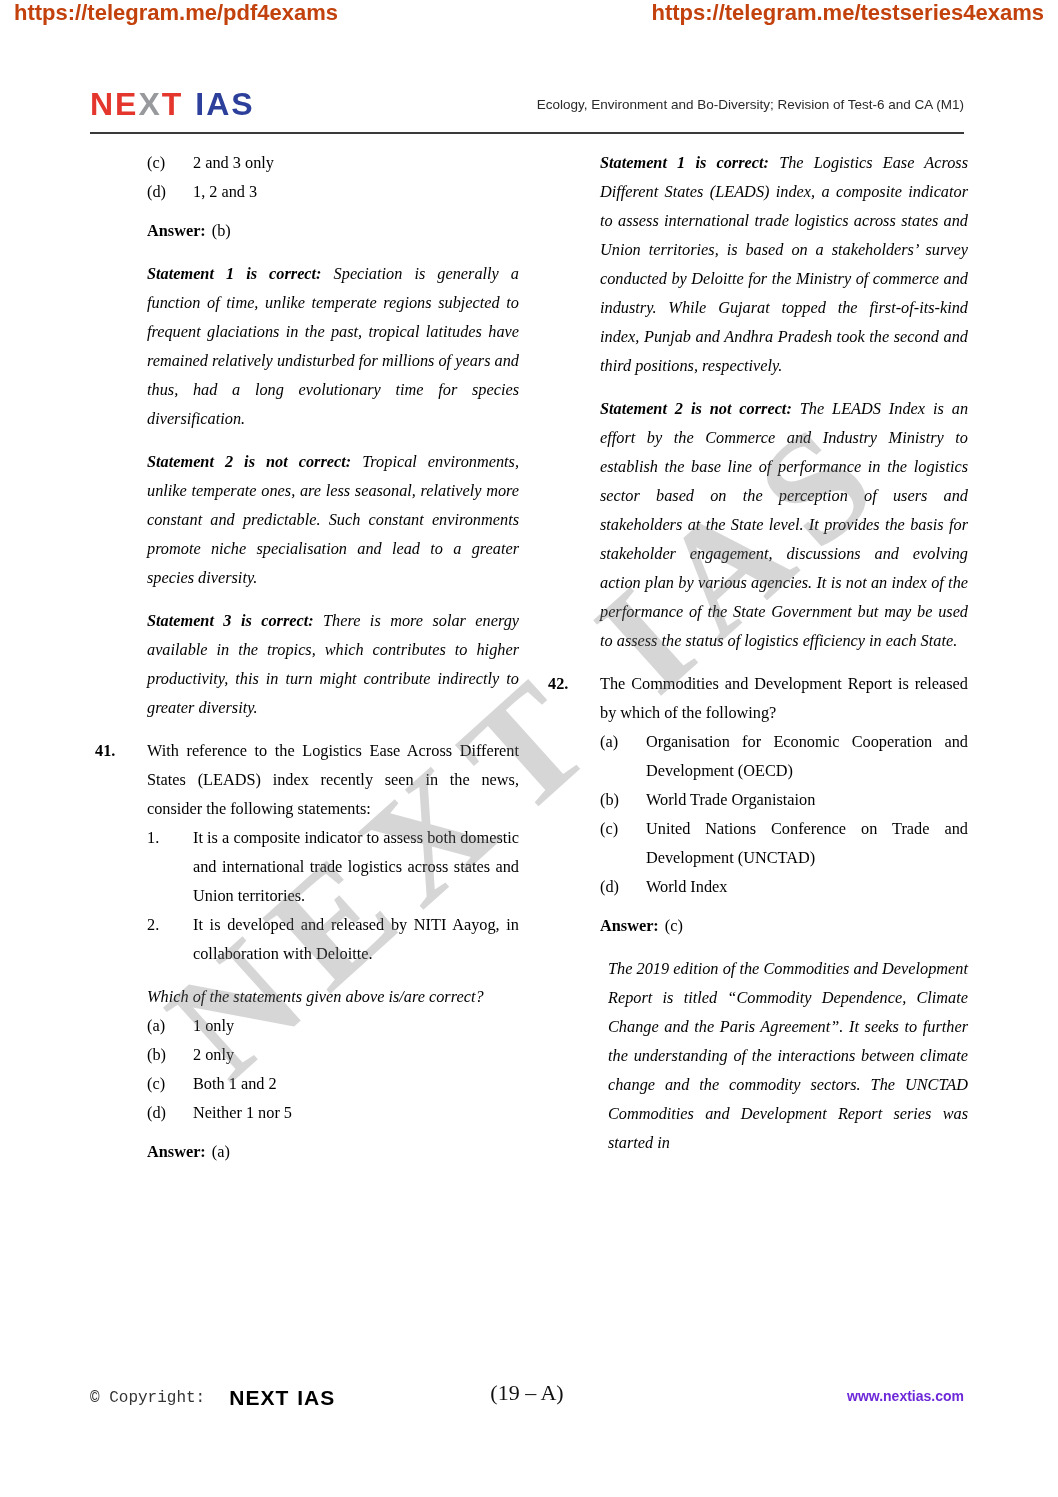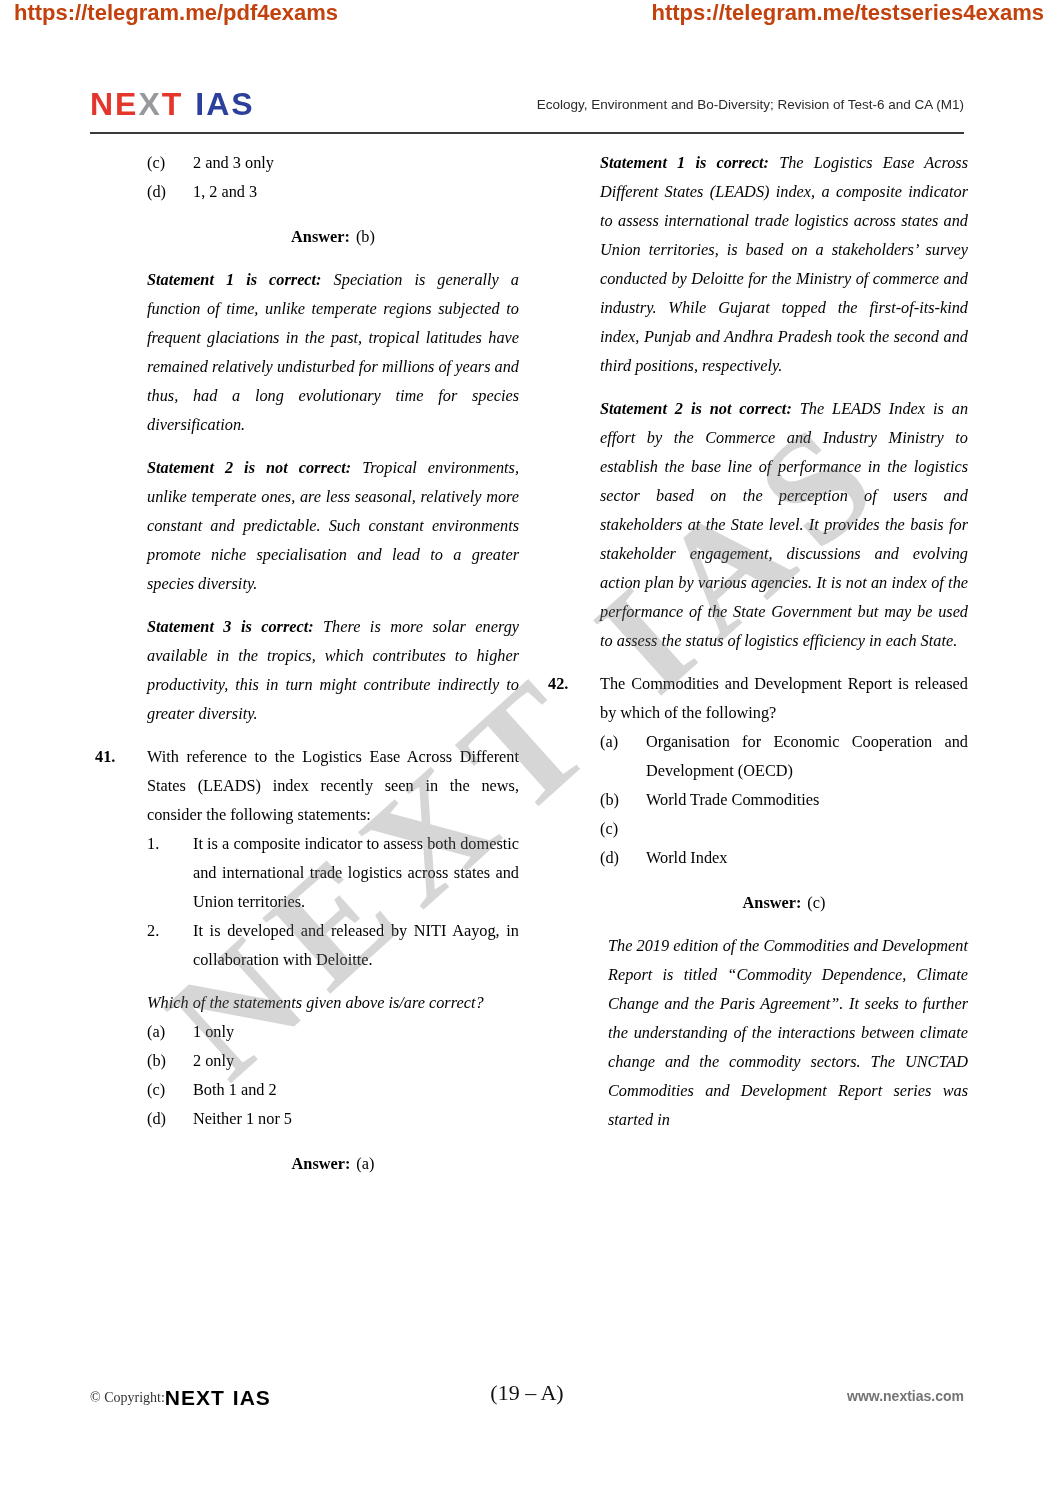--- a/index.html
+++ b/index.html
@@ -38,21 +38,21 @@
   
   .col { position:absolute; top:148px; font-size:16.3px; line-height:29px; }
   .col-left  { left:95px;  width:424px; }
   .col-right { left:548px; width:420px; }
   .indent { margin-left:52px; }
   .para { text-align:justify; margin-top:14px;font-style:italic; }
   .lead { font-weight:bold; }
   .optrow { display:flex; }
   .optrow .lab { width:46px; flex:none; }
   .optrow .txt { flex:1; text-align:justify; }
-  .answer-line { margin-top:16px;text-align:center; }
+  .answer-line { margin-top:10px; }
   .answer-line .lab { font-weight:bold; margin-right:6px; }
   .question { display:flex; margin-top:14px; }
   .qnum { width:52px; flex:none; font-weight:bold; }
   .qbody { flex:1; }
   .qintro { text-align:justify; }
   .stmts { margin-top:0; }
   
   .watermark {
     position:absolute; top:50%; left:50%;
     transform:translate(-50%,-52%) rotate(-42deg);
@@ -60,34 +60,34 @@
     font-size:155px; letter-spacing:22px; white-space:nowrap;
     color:rgba(120,120,120,0.30); pointer-events:none; z-index:5;
   }
   
   .footer { position:absolute; left:90px; right:94px; top:1378px; height:40px; }
   .foot-left {
     position:absolute; left:0; top:8px;
     display:flex; align-items:center;
   }
   .copyright {
-    font-family:Liberation Serif, serif; font-size:14px; color:#333; margin-right:0;
+    font-family:Liberation Mono, monospace; font-size:16px; color:#333; margin-right:24px;
   }
   .logo-small {
     font-family:"Liberation Sans", sans-serif; font-weight:800;
     font-size:21px; letter-spacing:1px;
   }
   .logo-small .l-blue { margin-left:8px; }
   .foot-page {
     position:absolute; left:50%; transform:translateX(-50%); top:2px;
     font-size:22px; color:#111;
   }
   .foot-site {
     position:absolute; right:0; top:10px;
-    font-family:"Liberation Sans", sans-serif; font-weight:bold; font-size:14px; color:#737373;
+    font-family:"Liberation Sans", sans-serif; font-weight:bold; font-size:14px; color:#6d28d9;
     text-decoration:none;
   }
 </style>
 </head>
 <body>
 
 <div class="page">
 
   <div class="toplinks">
     <a href="#">https://telegram.me/pdf4exams</a>
@@ -184,24 +184,25 @@
     <div class="question">
       <div class="qnum">42.</div>
       <div class="qbody">
         <div class="qintro">The Commodities and Development Report is released by which of the following?</div>
         <div class="optrow">
           <span class="lab">(a)</span>
           <span class="txt">Organisation for Economic Cooperation and Development (OECD)</span>
         </div>
         <div class="optrow">
           <span class="lab">(b)</span>
-          <span class="txt">World Trade Commodities</span>
+          <span class="txt">World Trade Organistaion</span>
         </div>
         <div class="optrow">
           <span class="lab">(c)</span>
+          <span class="txt">United Nations Conference on Trade and Development (UNCTAD)</span>
         </div>
         <div class="optrow">
           <span class="lab">(d)</span>
           <span class="txt">World Index</span>
         </div>
         <div class="answer-line">
           <span class="lab">Answer:</span><span>(c)</span>
         </div>
         <div class="para" style="margin-left:8px;">The 2019 edition of the Commodities and Development Report is titled “Commodity Dependence, Climate Change and the Paris Agreement”. It seeks to further the understanding of the interactions between climate change and the commodity sectors. The UNCTAD Commodities and Development Report series was started in</div>
       </div>

